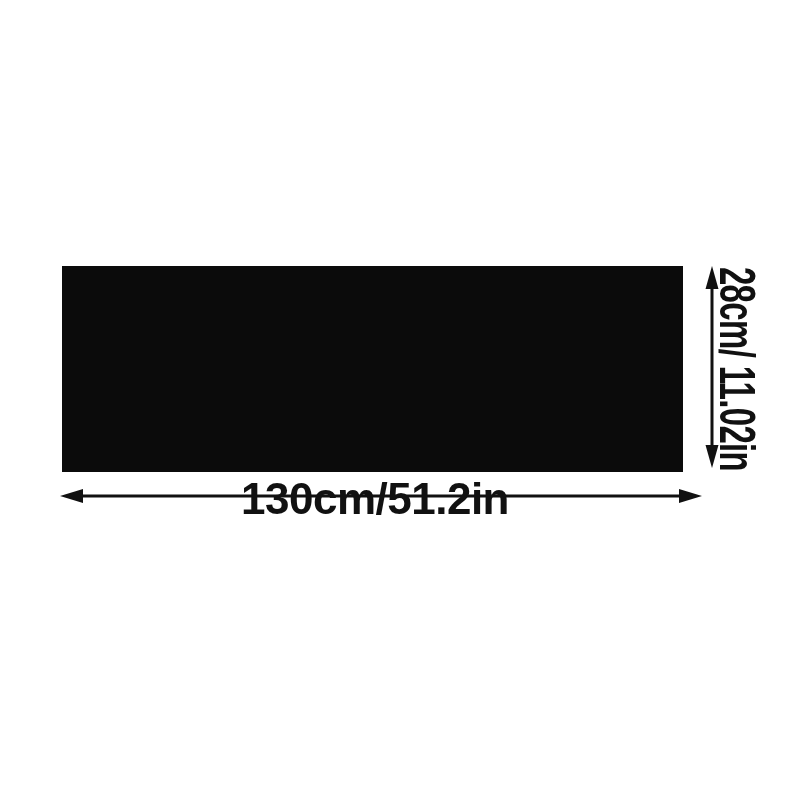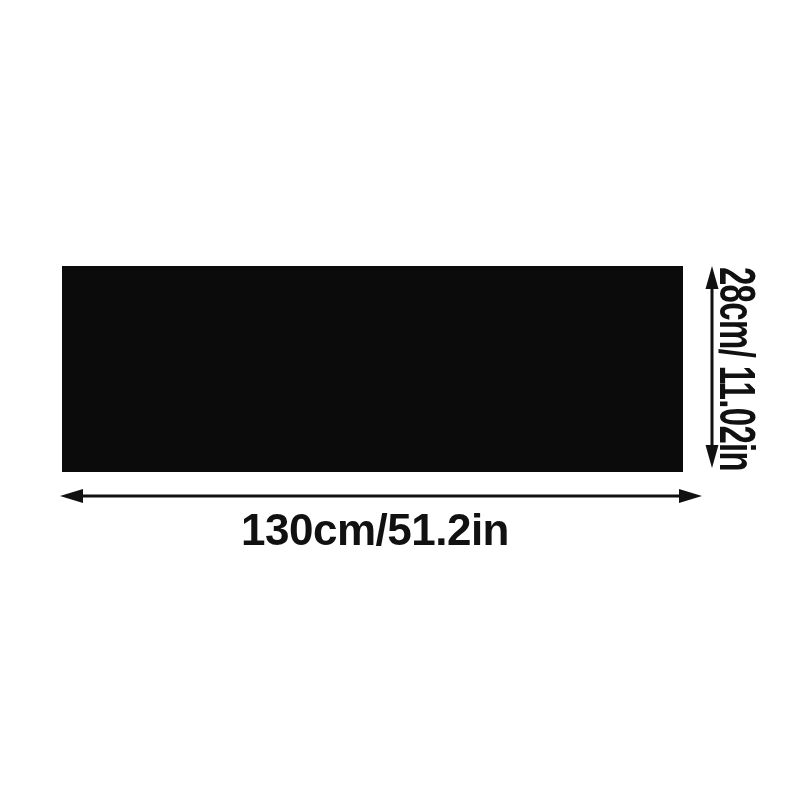--- a/index.html
+++ b/index.html
@@ -25,21 +25,21 @@
   .dim-label {
     position: absolute;
     font-weight: 700;
     color: #111111;
     white-space: nowrap;
     line-height: 1;
     user-select: none;
   }
   .dim-label-width {
     left: 375px;
-    top: 508px;
+    top: 477px;
     font-size: 44px;
     letter-spacing: -0.5px;
     transform: translateX(-50%);
   }
   .dim-label-height {
     left: 737px;
     top: 369px;
     font-size: 50px;
     letter-spacing: -1px;
     transform: translate(-50%, -50%) rotate(90deg) scaleX(0.66);

